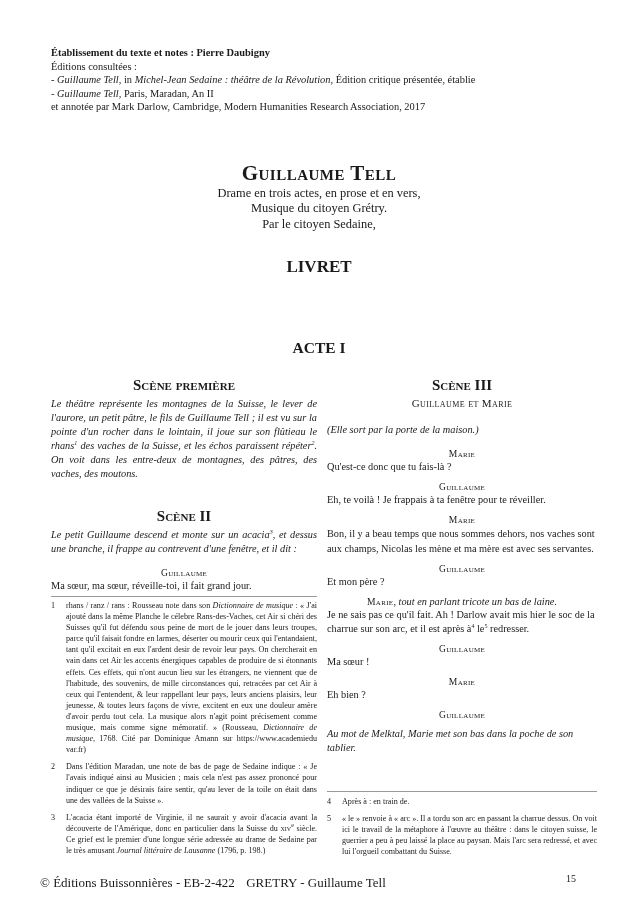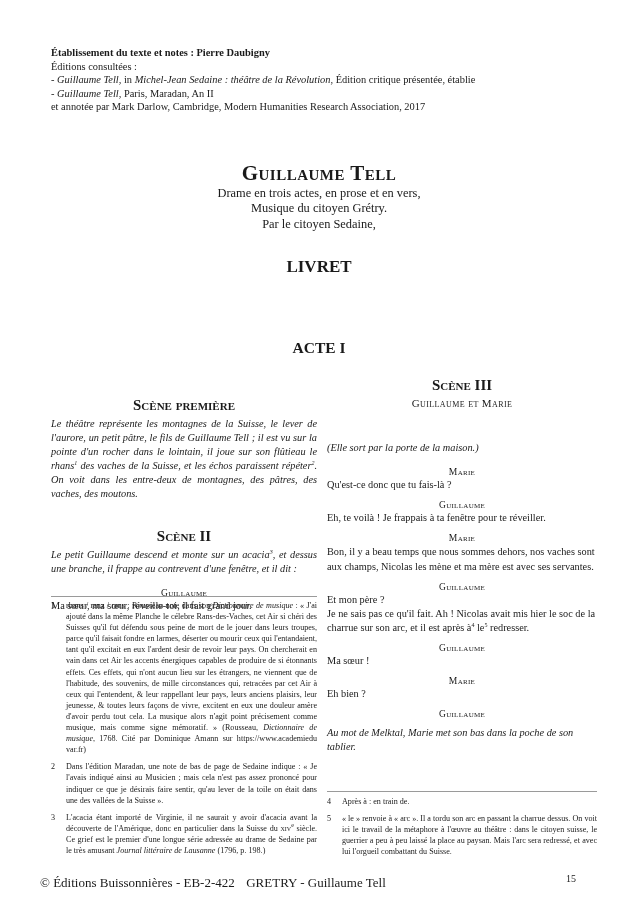--- a/index.html
+++ b/index.html
@@ -9,25 +9,25 @@
     .credits { position: absolute; left: 51px; top: 46px; width: 560px; font-size: 10.4px; line-height: 13.6px; }
     .credits .bold { font-weight: bold; }
     .credits .it { font-style: italic; }
 
     .title-block { position: absolute; left: 0; top: 160px; width: 638px; text-align: center; }
     .main-title { font-size: 21px; font-weight: bold; font-variant: small-caps; letter-spacing: 0.5px; line-height: 26px; }
     .subtitle { font-size: 12.4px; line-height: 15.4px; }
     .livret { position: absolute; left: 0; top: 257px; width: 638px; text-align: center; font-size: 17px; font-weight: bold; }
     .acte { position: absolute; left: 0; top: 339px; width: 638px; text-align: center; font-size: 15.5px; font-weight: bold; }
 
-    .col-left { position: absolute; left: 51px; top: 375px; width: 266px; margin-top: 20px; }
+    .col-left { position: absolute; left: 51px; top: 375px; width: 266px; }
     .col-right { position: absolute; left: 327px; top: 375px; width: 270px; }
 
     .scene-title { text-align: center; font-size: 15px; font-weight: bold; font-variant: small-caps; line-height: 20px; margin-bottom: 2px; }
-    .scene-sub { text-align: center; font-size: 11px; font-variant: small-caps; letter-spacing: 0.4px; margin-bottom: 32px; }
+    .scene-sub { text-align: center; font-size: 11px; font-variant: small-caps; letter-spacing: 0.4px; margin-bottom: 14px; }
     .didascalie { font-style: italic; font-size: 10.3px; line-height: 13.9px; }
     .speaker { font-size: 9.6px; font-variant: small-caps; letter-spacing: 0.3px; line-height: 13px; margin-top: 6px; text-align: center; }
     .line { font-size: 10.3px; line-height: 14px; }
     .speaker .it { font-style: italic; font-variant: normal; font-size: 10.3px; letter-spacing: 0; }
     sup { font-size: 6px; vertical-align: super; line-height: 0; }
 
     .fn-rule { position: absolute; height: 1px; background: #9a9a9a; }
     .footnotes { position: absolute; font-size: 8.1px; line-height: 11.1px; text-align: justify; }
     .fn { display: flex; margin-bottom: 6px; }
     .fn-num { width: 15px; flex-shrink: 0; }
@@ -96,21 +96,22 @@
 
   <div class="speaker">Guillaume</div>
   <div class="line">Eh, te voilà ! Je frappais à ta fenêtre pour te réveiller.</div>
 
   <div class="speaker">Marie</div>
   <div class="line" style="line-height:15px;">Bon, il y a beau temps que nous sommes dehors, nos vaches sont aux champs, Nicolas les mène et ma mère est avec ses servantes.</div>
 
   <div class="speaker">Guillaume</div>
   <div class="line">Et mon père ?</div>
 
-  <div class="line"><span>Je ne sais pas ce qu'il fait. Ah ! Nicolas avait mis hier le soc de la charrue sur son arc, et il est après à</span><sup>4</sup><span> le</span><sup>5</sup><span> redresser.</span></div>
+  <div class="speaker"><span>Marie</span><span class="it">, tout en parlant tricote un bas de laine.</span></div>
+  <div class="line"><span>Je ne sais pas ce qu'il fait. Ah ! Darlow avait mis hier le soc de la charrue sur son arc, et il est après à</span><sup>4</sup><span> le</span><sup>5</sup><span> redresser.</span></div>
 
   <div class="speaker">Guillaume</div>
   <div class="line">Ma sœur !</div>
 
   <div class="speaker">Marie</div>
   <div class="line">Eh bien ?</div>
 
   <div class="speaker">Guillaume</div>
 
   <div class="didascalie" style="margin-top:6px;">Au mot de Melktal, Marie met son bas dans la poche de son tablier.</div>

